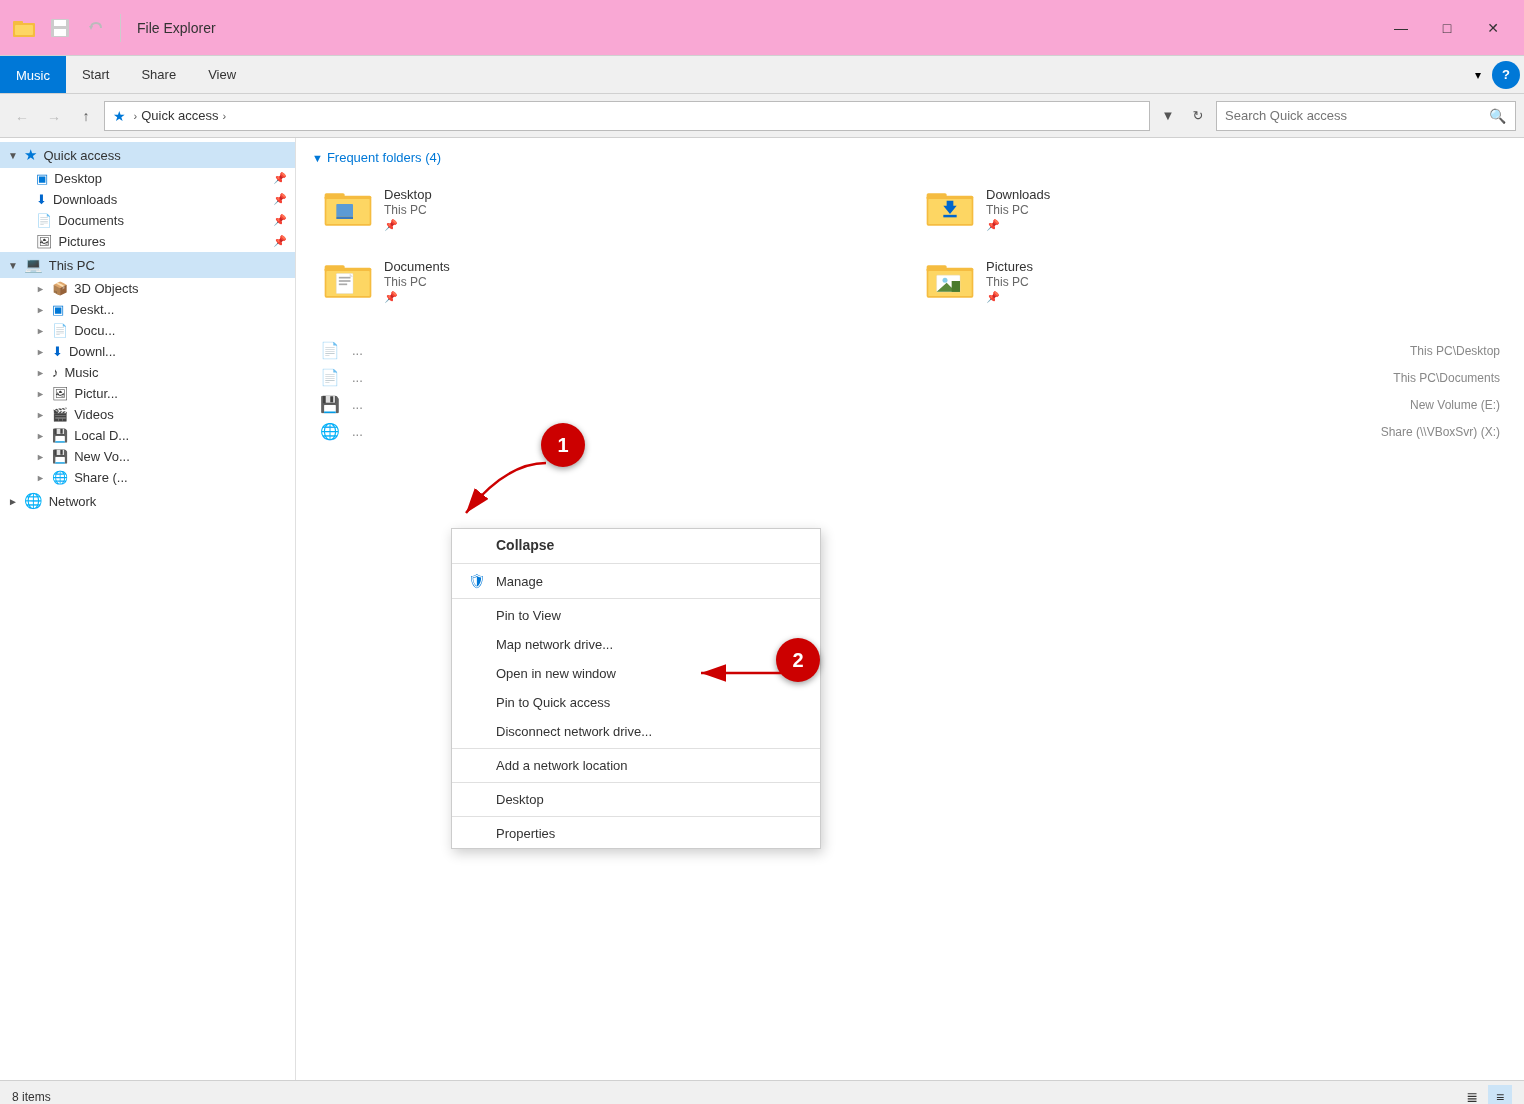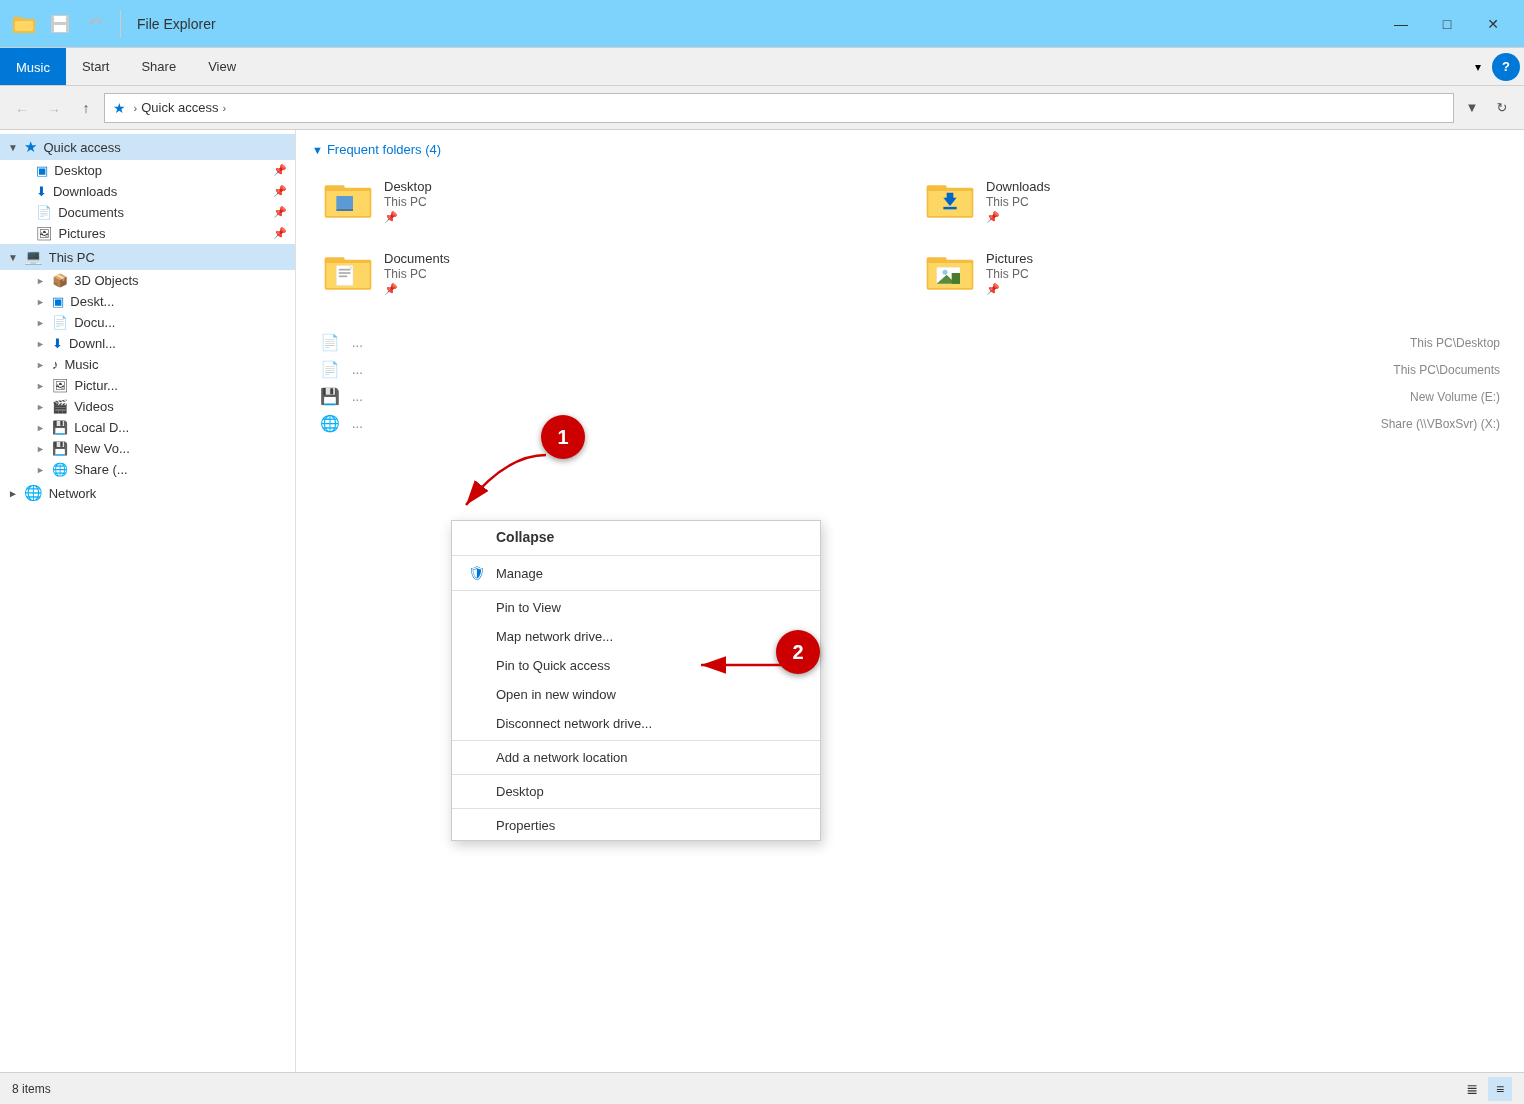--- a/index.html
+++ b/index.html
@@ -1,21 +1,21 @@
 <!DOCTYPE html>
 <html><head>
   <meta charset="utf-8">
   <style>
     * { margin: 0; padding: 0; box-sizing: border-box; }
     body { font-family: 'Segoe UI', sans-serif; background: #f0f0f0; width: 1524px; height: 1104px; overflow: hidden; }
 
     
     .title-bar {
-      height: 48px;
-      background: #7dd3fc;
+      height: 56px;
+      background: #f9a8d4;
       display: flex;
       align-items: center;
       padding: 16px 8px;
       border-bottom: 1px solid #d0d0d0;
     }
     .title-bar-icons { display: flex; align-items: center; gap: 4px; margin-right: 8px; }
     .tb-icon { width: 32px; height: 32px; display: flex; align-items: center; justify-content: center; cursor: pointer; }
     .tb-sep { width: 1px; height: 28px; background: #ccc; margin: 0 4px; }
     .title-text { font-size: 14px; color: #333; flex: 1; margin-left: 4px; }
     .title-controls { display: flex; align-items: center; }
@@ -296,20 +296,24 @@
   <div class="nav-btn">↑</div>
   <div class="address-path">
     <span class="path-icon">★</span>
     <span class="path-chevron">›</span>
     <span class="path-text">Quick access</span>
     <span class="path-chevron">›</span>
   </div>
   <div class="address-actions">
     <div class="addr-action-btn">▼</div>
     <div class="addr-action-btn">↻</div>
+  </div>
+  <div class="search-box">
+    <input type="text" placeholder="Search Quick access" style="">
+    <span class="search-icon">🔍</span>
   </div>
 </div>
 
 <div class="main-layout">
 
   <div class="sidebar">
 
     <div class="sidebar-header selected">
       <span class="sidebar-expand">▼</span>
       <span class="sidebar-icon" style="color:#0078d7;">★</span>
@@ -520,25 +524,25 @@
       <div class="ctx-item">
         <span class="ctx-icon"></span>
         <span>Pin to View</span>
       </div>
       <div class="ctx-item">
         <span class="ctx-icon"></span>
         <span>Map network drive...</span>
       </div>
       <div class="ctx-item">
         <span class="ctx-icon"></span>
+        <span>Open in new window</span>
+      </div>
+      <div class="ctx-item">
+        <span class="ctx-icon"></span>
         <span>Pin to Quick access</span>
-      </div>
-      <div class="ctx-item">
-        <span class="ctx-icon"></span>
-        <span>Open in new window</span>
       </div>
       <div class="ctx-item">
         <span class="ctx-icon"></span>
         <span>Disconnect network drive...</span>
       </div>
       <div class="ctx-separator"></div>
       <div class="ctx-item">
         <span class="ctx-icon"></span>
         <span>Add a network location</span>
       </div>

